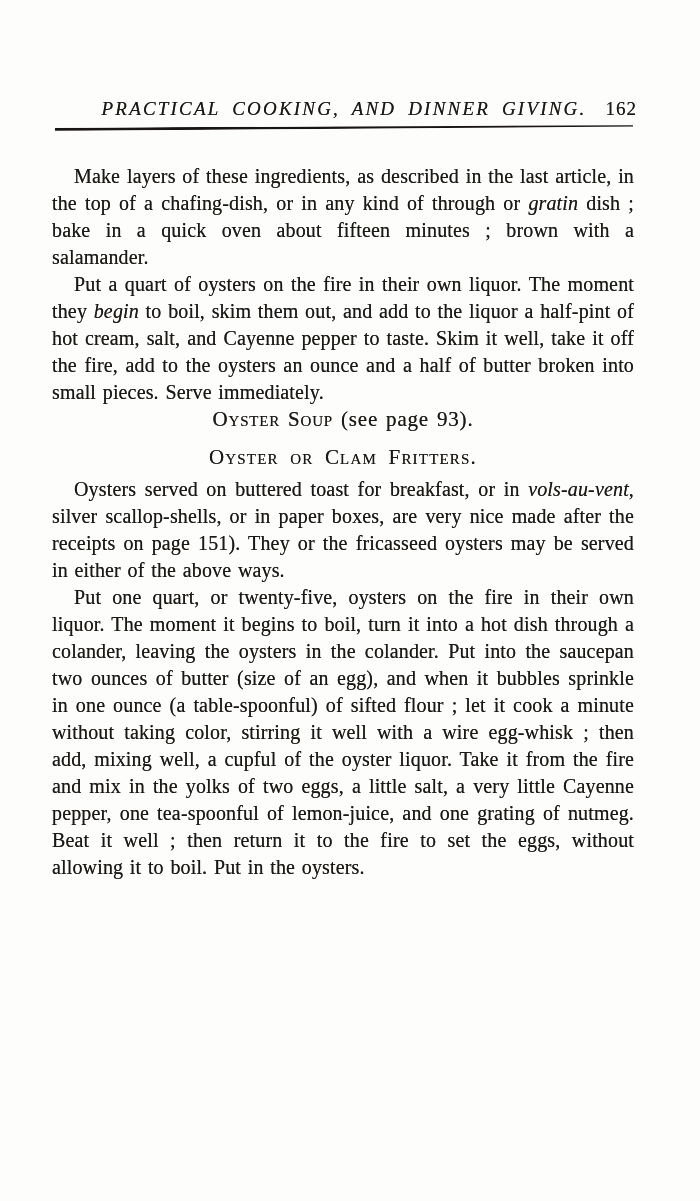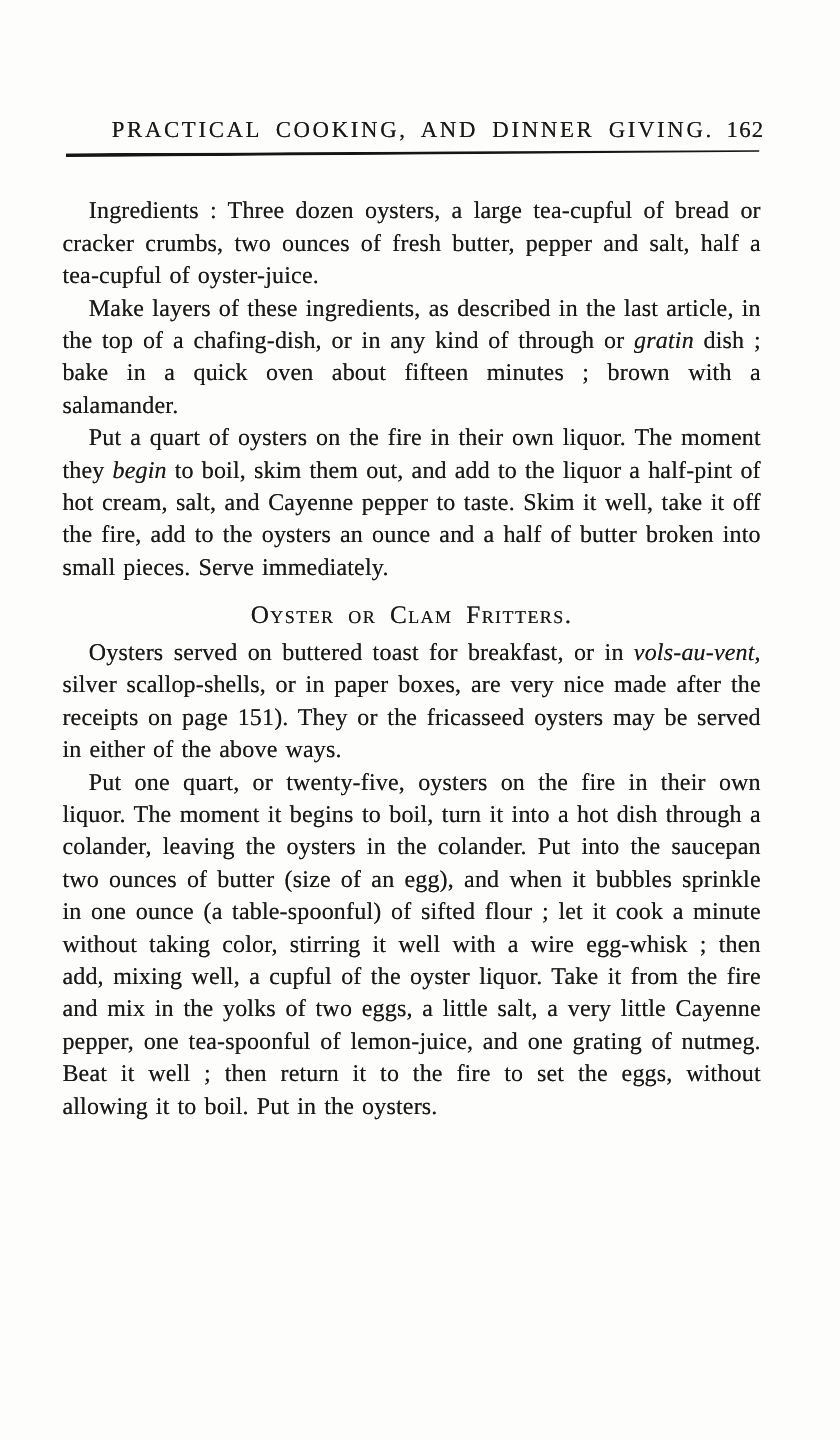--- a/index.html
+++ b/index.html
@@ -22,20 +22,21 @@
     top: 97px;
     left: 54px;
     width: 580px;
     height: 24px;
     font-size: 19px;
     line-height: 24px;
   }
   .running-title {
     display: block;
     text-align: center;
+    font-style: italic;
     letter-spacing: 2.2px;
     word-spacing: 5px;
   }
   .running-page-number {
     position: absolute;
     right: -3px;
     top: 0;
     font-style: normal;
     letter-spacing: 1px;
   }
@@ -83,21 +84,21 @@
 <div class="page">
 
   <div class="running-header">
     <span class="running-title">PRACTICAL COOKING, AND DINNER GIVING.</span>
     <span class="running-page-number">162</span>
   </div>
 
   <div class="header-rule"></div>
 
   <div class="content">
-      <p class="para"><span>Ingredients&nbsp;: Three dozen oysters, a large tea-cupful of bread or cracker crumbs, two ounces of fresh butter, pepper and salt, half a tea-cupful of oyster-juice.</span></p>
       <p class="para"><span>Make layers of these ingredients, as described in the last article, in the top of a chafing-dish, or in any kind of through or </span><span class="i">gratin</span><span> dish&nbsp;; bake in a quick oven about fifteen minutes&nbsp;; brown with a salamander.</span></p>
       <p class="para"><span>Put a quart of oysters on the fire in their own liquor. The moment they </span><span class="i">begin</span><span> to boil, skim them out, and add to the liquor a half-pint of hot cream, salt, and Cayenne pepper to taste. Skim it well, take it off the fire, add to the oysters an ounce and a half of butter broken into small pieces. Serve immediately.</span></p>
+      <div class="heading inline"><span class="sc">Oyster Soup</span><span> (see page 93).</span></div>
       <div class="heading"><span class="sc">Oyster or Clam Fritters.</span></div>
       <p class="para"><span>Oysters served on buttered toast for breakfast, or in </span><span class="i">vols-au-vent</span><span>, silver scallop-shells, or in paper boxes, are very nice made after the receipts on page 151). They or the fricasseed oysters may be served in either of the above ways.</span></p>
       <p class="para"><span>Put one quart, or twenty-five, oysters on the fire in their own liquor. The moment it begins to boil, turn it into a hot dish through a colander, leaving the oysters in the colander. Put into the saucepan two ounces of butter (size of an egg), and when it bubbles sprinkle in one ounce (a table-spoonful) of sifted flour&nbsp;; let it cook a minute without taking color, stirring it well with a wire egg-whisk&nbsp;; then add, mixing well, a cupful of the oyster liquor. Take it from the fire and mix in the yolks of two eggs, a little salt, a very little Cayenne pepper, one tea-spoonful of lemon-juice, and one grating of nutmeg. Beat it well&nbsp;; then return it to the fire to set the eggs, without allowing it to boil. Put in the oysters.</span></p>
     </div>
 
 </div>
 
 </body></html>

